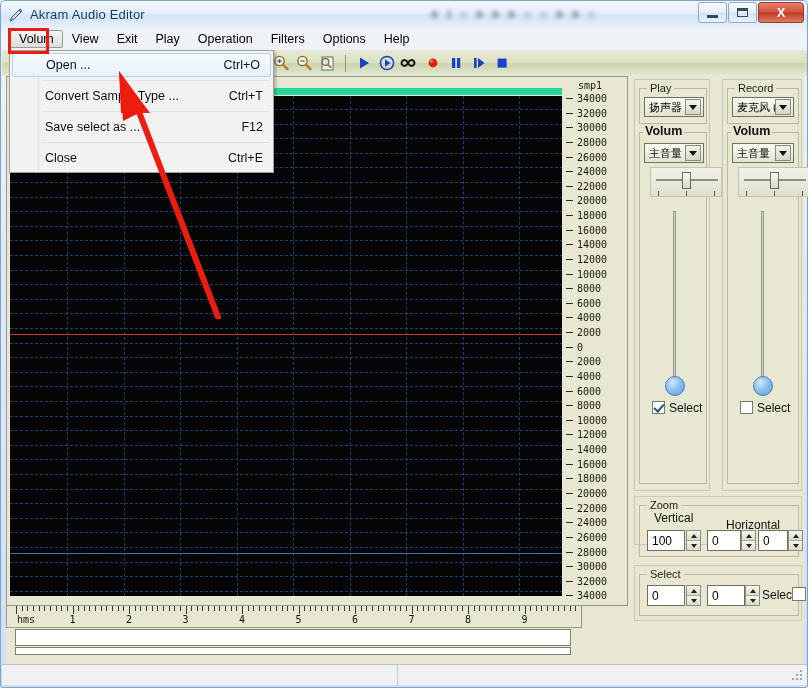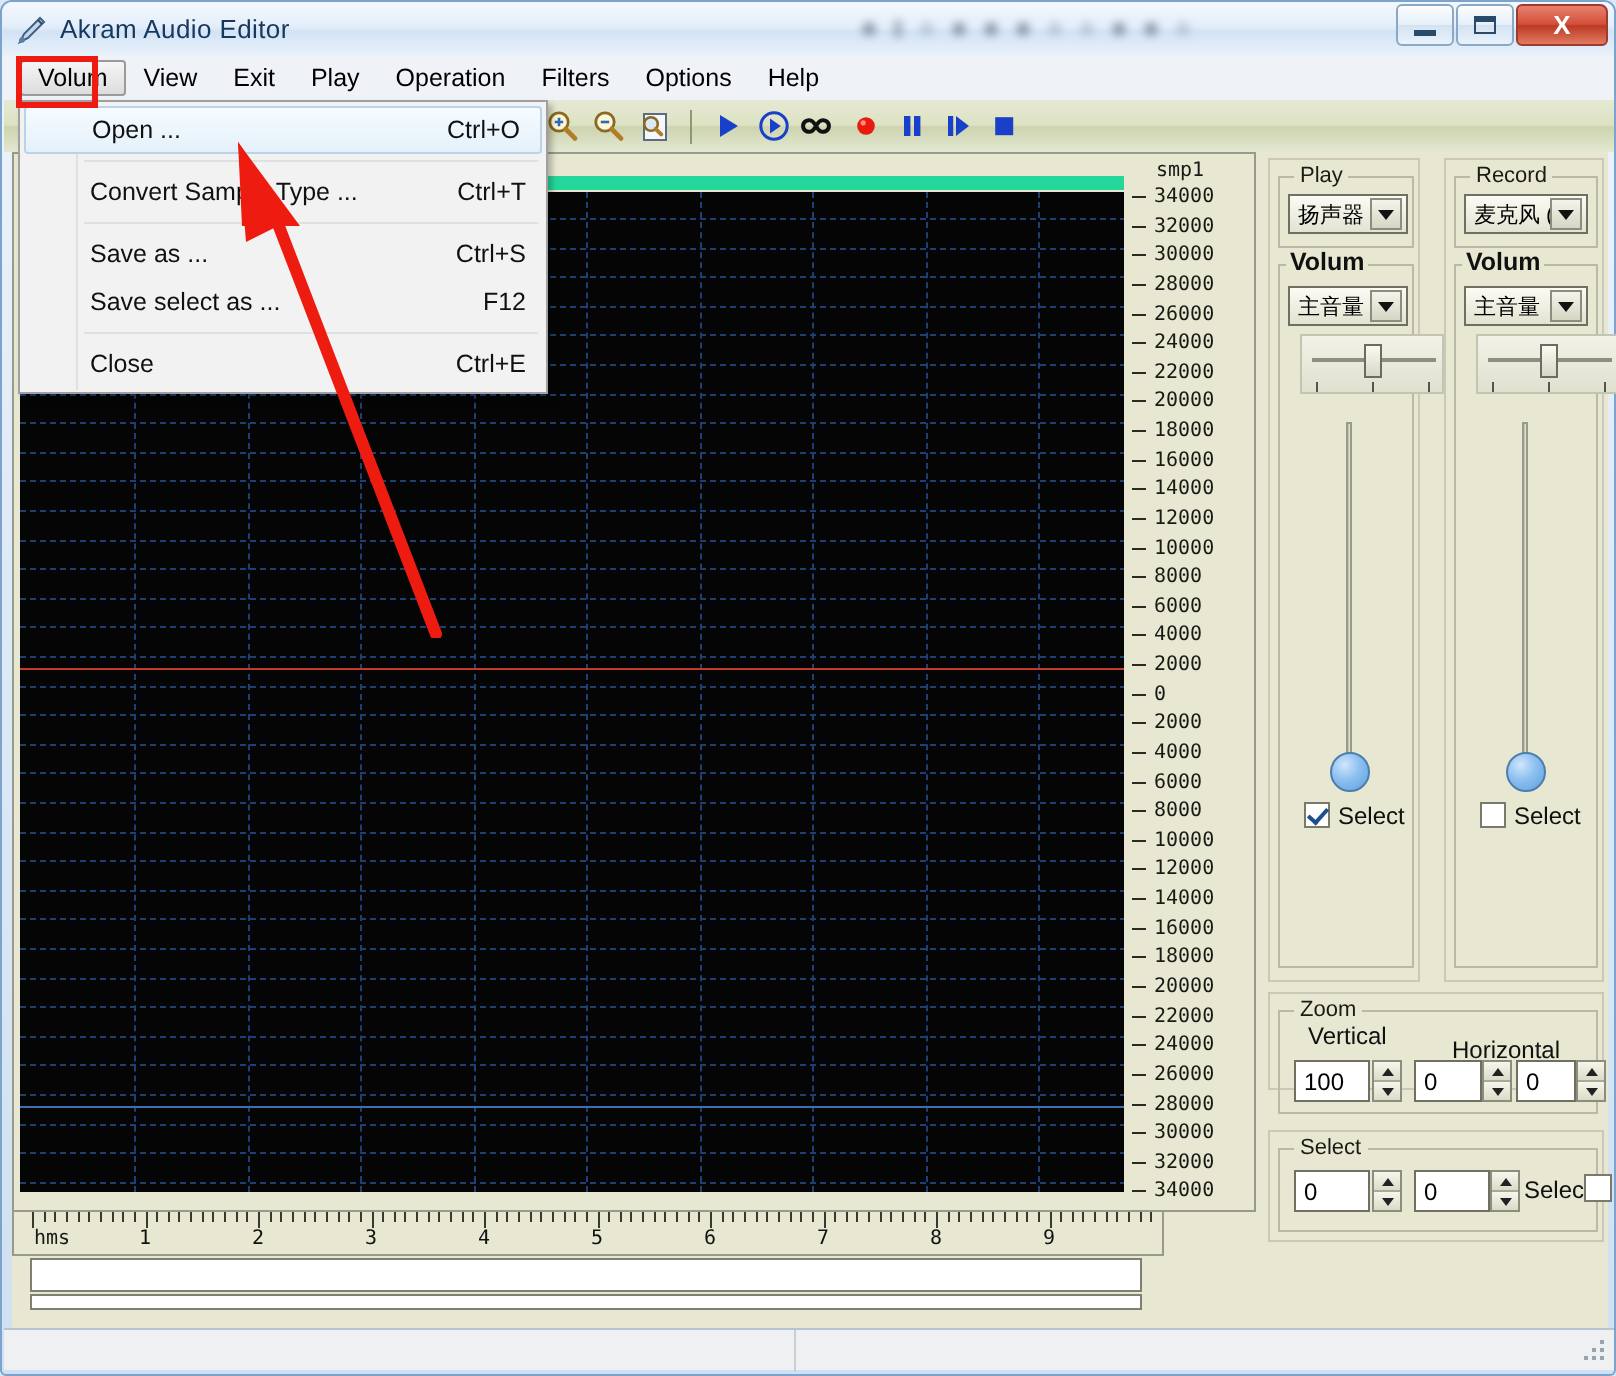--- a/index.html
+++ b/index.html
@@ -797,24 +797,20 @@
         <span>Open ...</span>
         <span class="sc">Ctrl+O</span>
       </div>
       <div class="msep"></div>
       <div class="mrow">
         <span>Convert Sample Type ...</span>
         <span class="sc">Ctrl+T</span>
       </div>
       <div class="msep"></div>
       <div class="mrow">
-        <span>Save as ...</span>
-        <span class="sc">Ctrl+S</span>
-      </div>
-      <div class="mrow">
         <span>Save select as ...</span>
         <span class="sc">F12</span>
       </div>
       <div class="msep"></div>
       <div class="mrow">
         <span>Close</span>
         <span class="sc">Ctrl+E</span>
       </div>
     </div>
 

